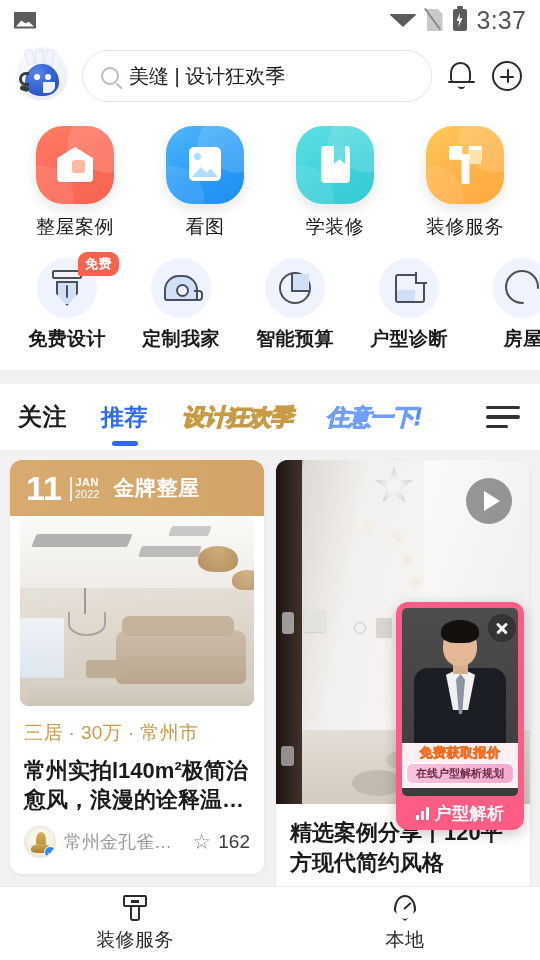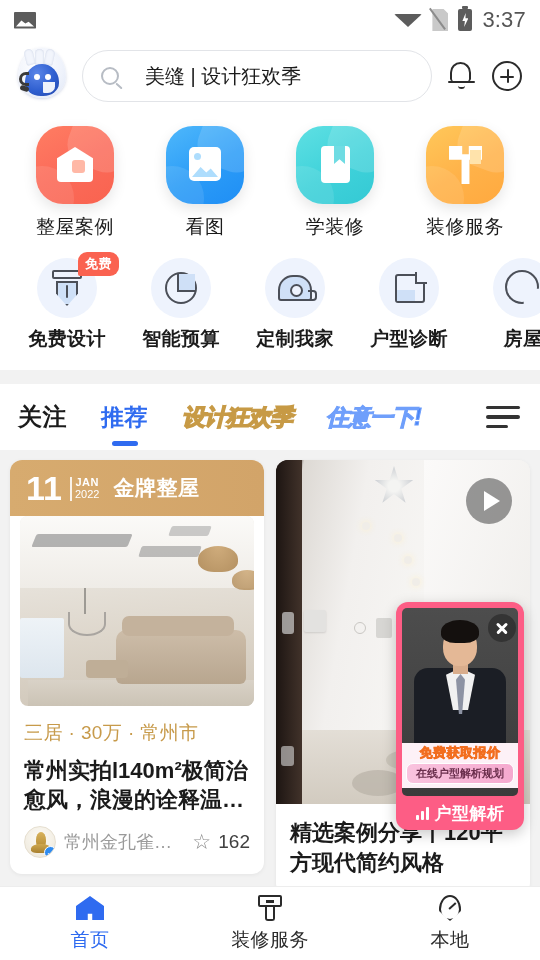--- a/index.html
+++ b/index.html
@@ -11,21 +11,21 @@
     position:relative;
   }
 
   
   .statusbar{
     height:40px; background:#fff; display:flex; align-items:center;
     padding:0 14px; position:relative;
   }
   .sb-left{ display:flex; align-items:center; }
   .sb-right{ margin-left:auto; display:flex; align-items:center; gap:10px; }
-  .sb-time{ font-size:22px; color:#555; font-weight:500; letter-spacing:.2px;text-align:right; }
+  .sb-time{ font-size:25px; color:#555; font-weight:500; letter-spacing:.2px;text-align:right; }
   .ic-photo{ width:22px; height:17px; background:#5c5c5c;
       clip-path:polygon(0 0,100% 0,100% 100%,0 100%); position:relative; border-radius:1px;}
   .ic-photo:after{content:"";position:absolute;left:2px;bottom:2px;width:18px;height:8px;
       background:#fff;clip-path:polygon(0 100%,30% 25%,52% 62%,70% 40%,100% 100%);}
   .ic-wifi{ width:0;height:0;border-left:14px solid transparent;border-right:14px solid transparent;
       border-top:13px solid #5c5c5c; border-radius:2px;}
   .ic-sim{ width:16px;height:22px;position:relative;}
   .ic-sim:before{content:"";position:absolute;inset:0;background:#c9c9c9;
       clip-path:polygon(0 0,70% 0,100% 22%,100% 100%,0 100%);}
   .ic-sim:after{content:"";position:absolute;left:-3px;top:0;width:2px;height:26px;
@@ -54,21 +54,21 @@
   .logo .e1{left:9px;} .logo .e2{left:20px;}
   .logo .mouth{position:absolute;left:18px;top:18px;width:12px;height:11px;background:#eef2fb;
      border-radius:0 0 60% 10%;}
   .logo .hs{position:absolute;left:5px;top:24px;width:10px;height:14px;border:3px solid #3a3a3a;
      border-right:none;border-radius:8px 0 0 8px;}
   .logo .hs2{position:absolute;left:6px;top:38px;width:9px;height:5px;background:#3a3a3a;border-radius:3px;
      transform:rotate(18deg);}
 
   .searchbar{
     flex:1 1 auto; height:52px; border:1px solid #e2e4e8; border-radius:26px;
-    display:flex; align-items:center; padding:0 18px; gap:26px; background:#fff;
+    display:flex; align-items:center; padding:0 18px; gap:10px; background:#fff;
   }
   .mag{ width:18px;height:18px;border:2px solid #b7bcc4;border-radius:50%;position:relative;flex:0 0 auto;}
   .mag:after{content:"";position:absolute;right:-6px;bottom:-4px;width:8px;height:2px;background:#b7bcc4;
      border-radius:2px;transform:rotate(42deg);}
   .search-txt{ font-size:20px; color:#1b1b1b; white-space:nowrap; overflow:hidden;}
   .hdr-ic{ width:34px;height:34px;flex:0 0 auto;position:relative;}
   .bell{ position:absolute;left:6px;top:3px;width:21px;height:21px;border:2px solid #2b2b2b;
      border-radius:11px 11px 3px 3px; border-bottom:none; height:19px;}
   .bell:after{content:"";position:absolute;left:-4px;top:17px;width:27px;height:2px;background:#2b2b2b;border-radius:1px;}
   .bell-b{position:absolute;left:14px;top:26px;width:7px;height:4px;border-bottom:2px solid #2b2b2b;border-radius:0 0 6px 6px;}
@@ -384,31 +384,31 @@
             <i class="bod"></i>
             <i class="nib"></i>
           </span>
         <span class="badge">免费</span>
       </div>
       <div class="g2-label">免费设计</div>
     </div>
 
     <div class="g2">
       <div class="circ">
-        <span class="i-pie"></span>
-      </div>
-      <div class="g2-label">智能预算</div>
+        <span class="i-tape"></span>
+          <span class="i-tape-t"></span>
+      </div>
+      <div class="g2-label">定制我家</div>
     </div>
 
     <div class="g2">
       <div class="circ">
-        <span class="i-tape"></span>
-          <span class="i-tape-t"></span>
-      </div>
-      <div class="g2-label">定制我家</div>
+        <span class="i-pie"></span>
+      </div>
+      <div class="g2-label">智能预算</div>
     </div>
 
     <div class="g2">
       <div class="circ">
         <span class="i-plan"></span>
           <span class="i-plan-c"></span>
       </div>
       <div class="g2-label">户型诊断</div>
     </div>
 
@@ -535,26 +535,20 @@
         <i></i>
         <i></i>
         <i></i>
       </span>
     <span class="ad-foot-t">户型解析</span>
   </div>
   <div class="ad-close"></div>
 </div>
 
 <div class="bnav">
-  <div class="bn active">
-    <span class="bn-ic">
-        <i class="nb-home"></i>
-      </span>
-    <span class="bn-l">首页</span>
-  </div>
   <div class="bn">
     <span class="bn-ic">
       <i class="nb-tool">
           <i class="tp"></i>
           <i class="bt"></i>
         </i>
     </span>
     <span class="bn-l">装修服务</span>
   </div>
   <div class="bn">

